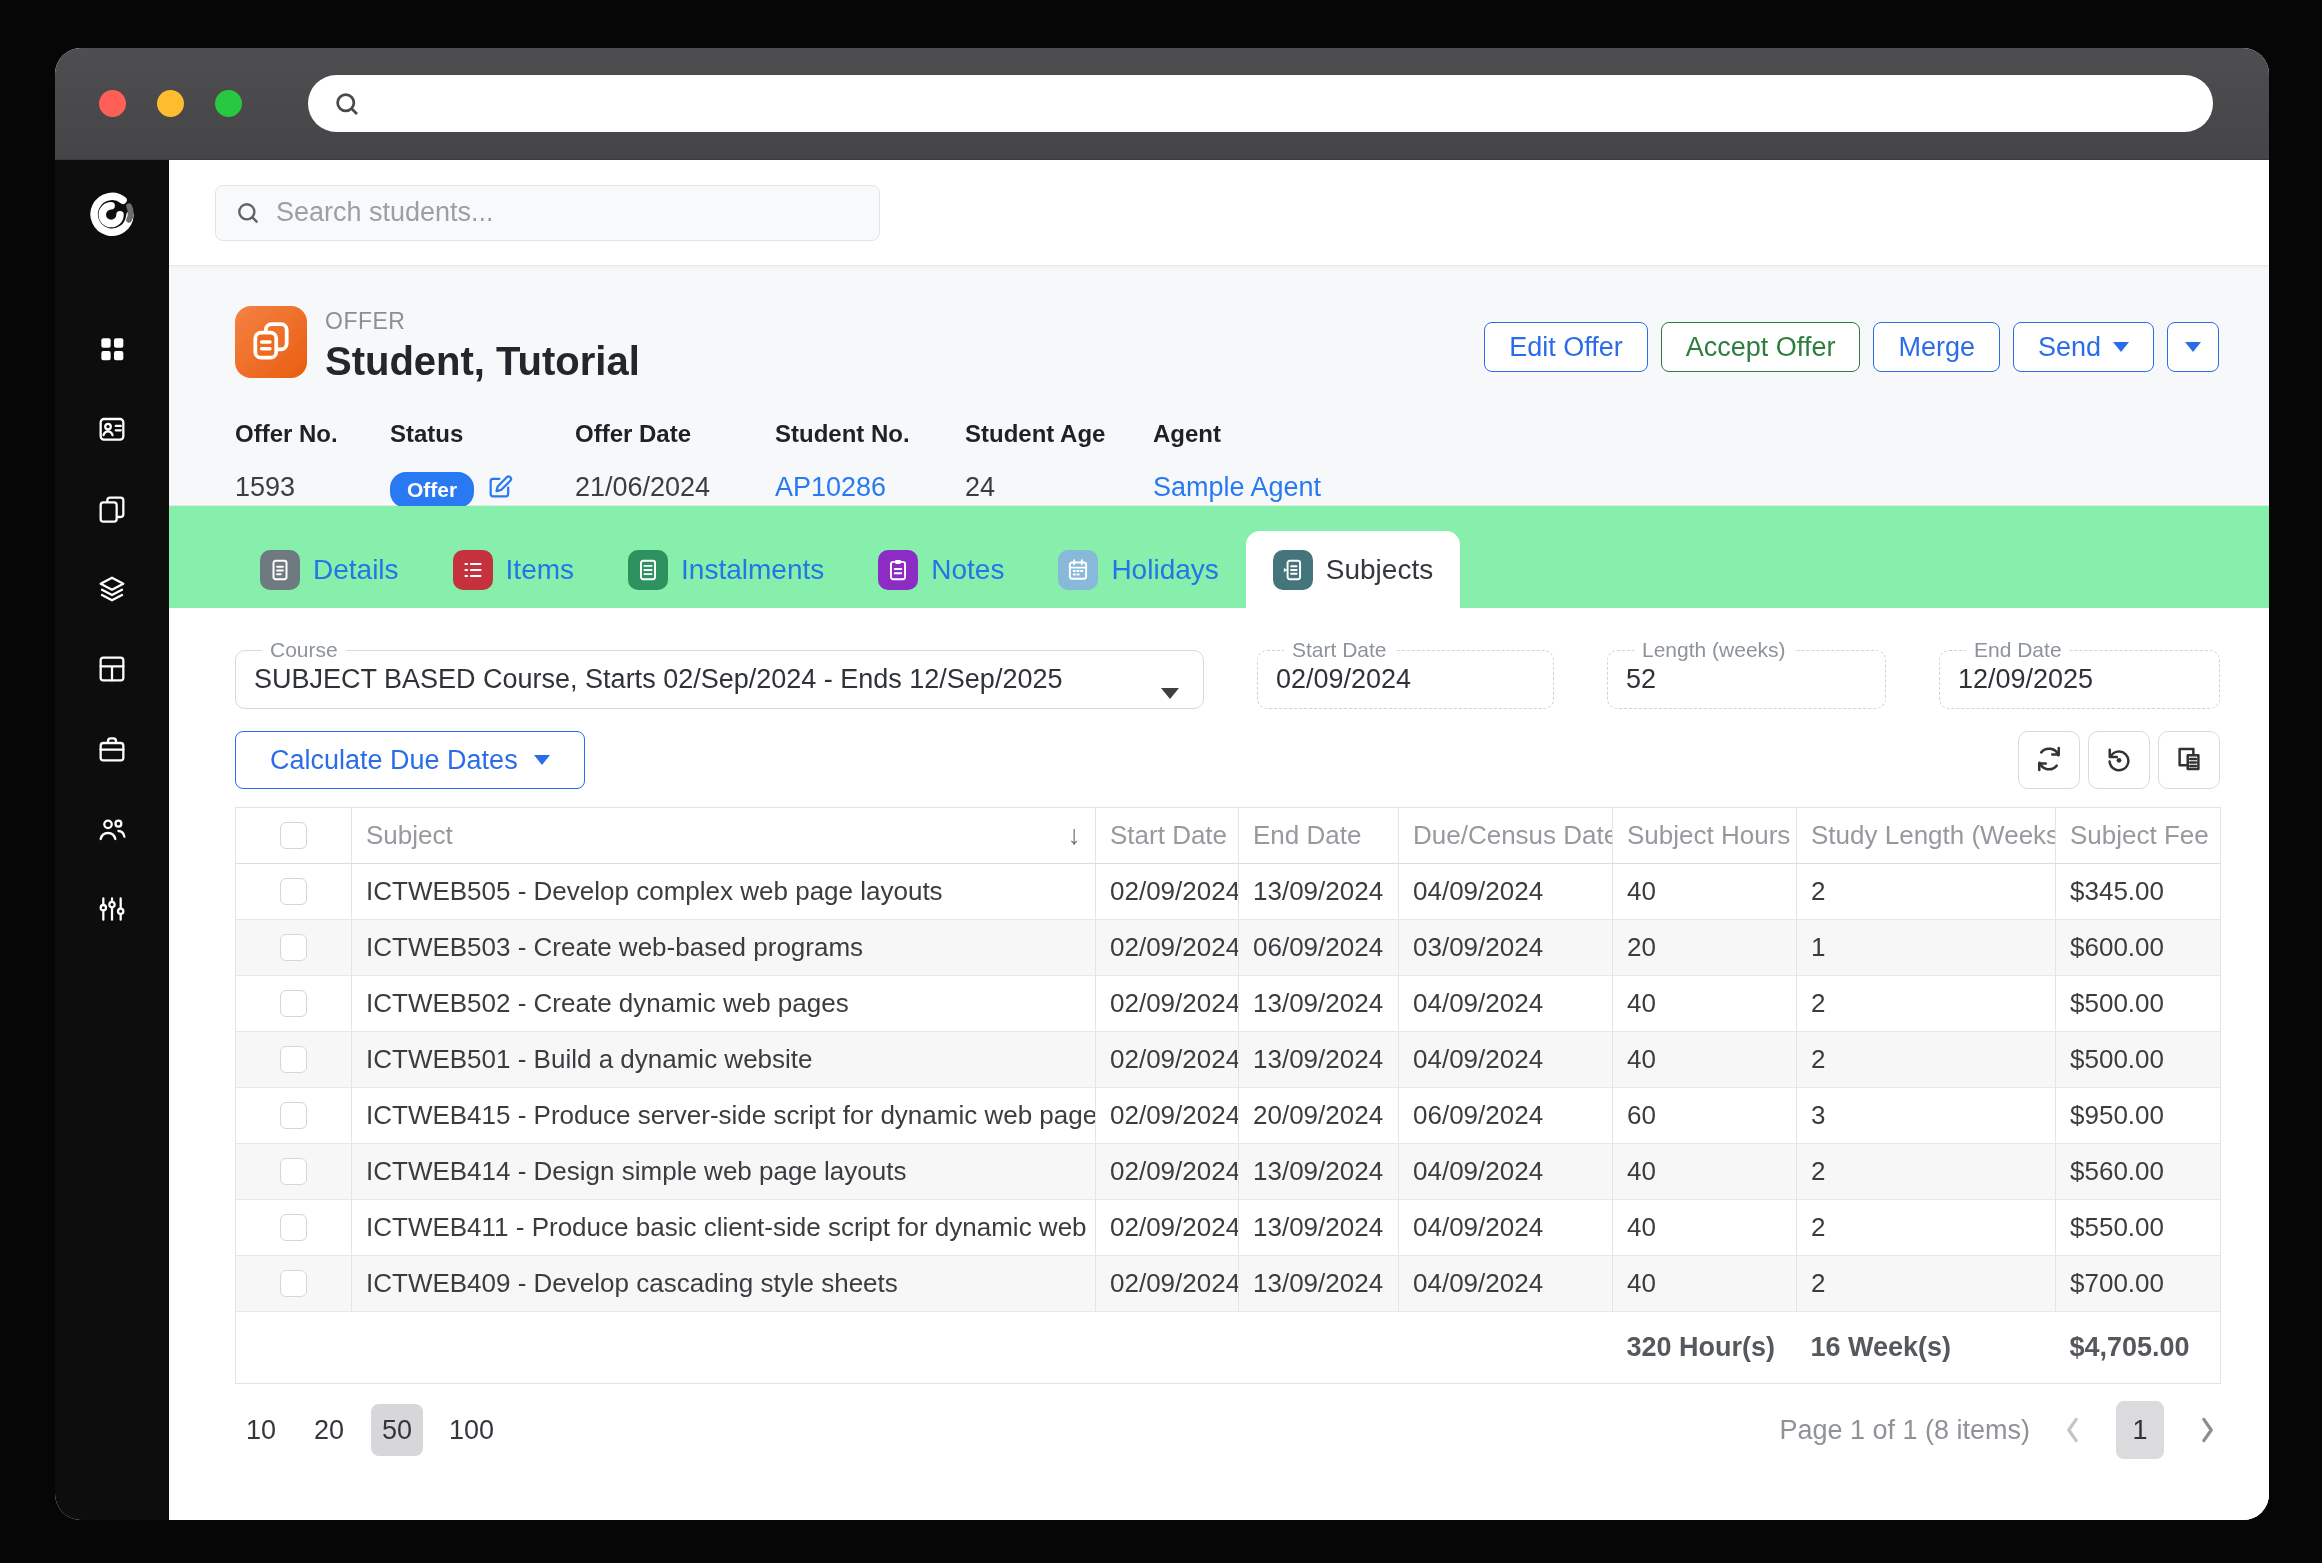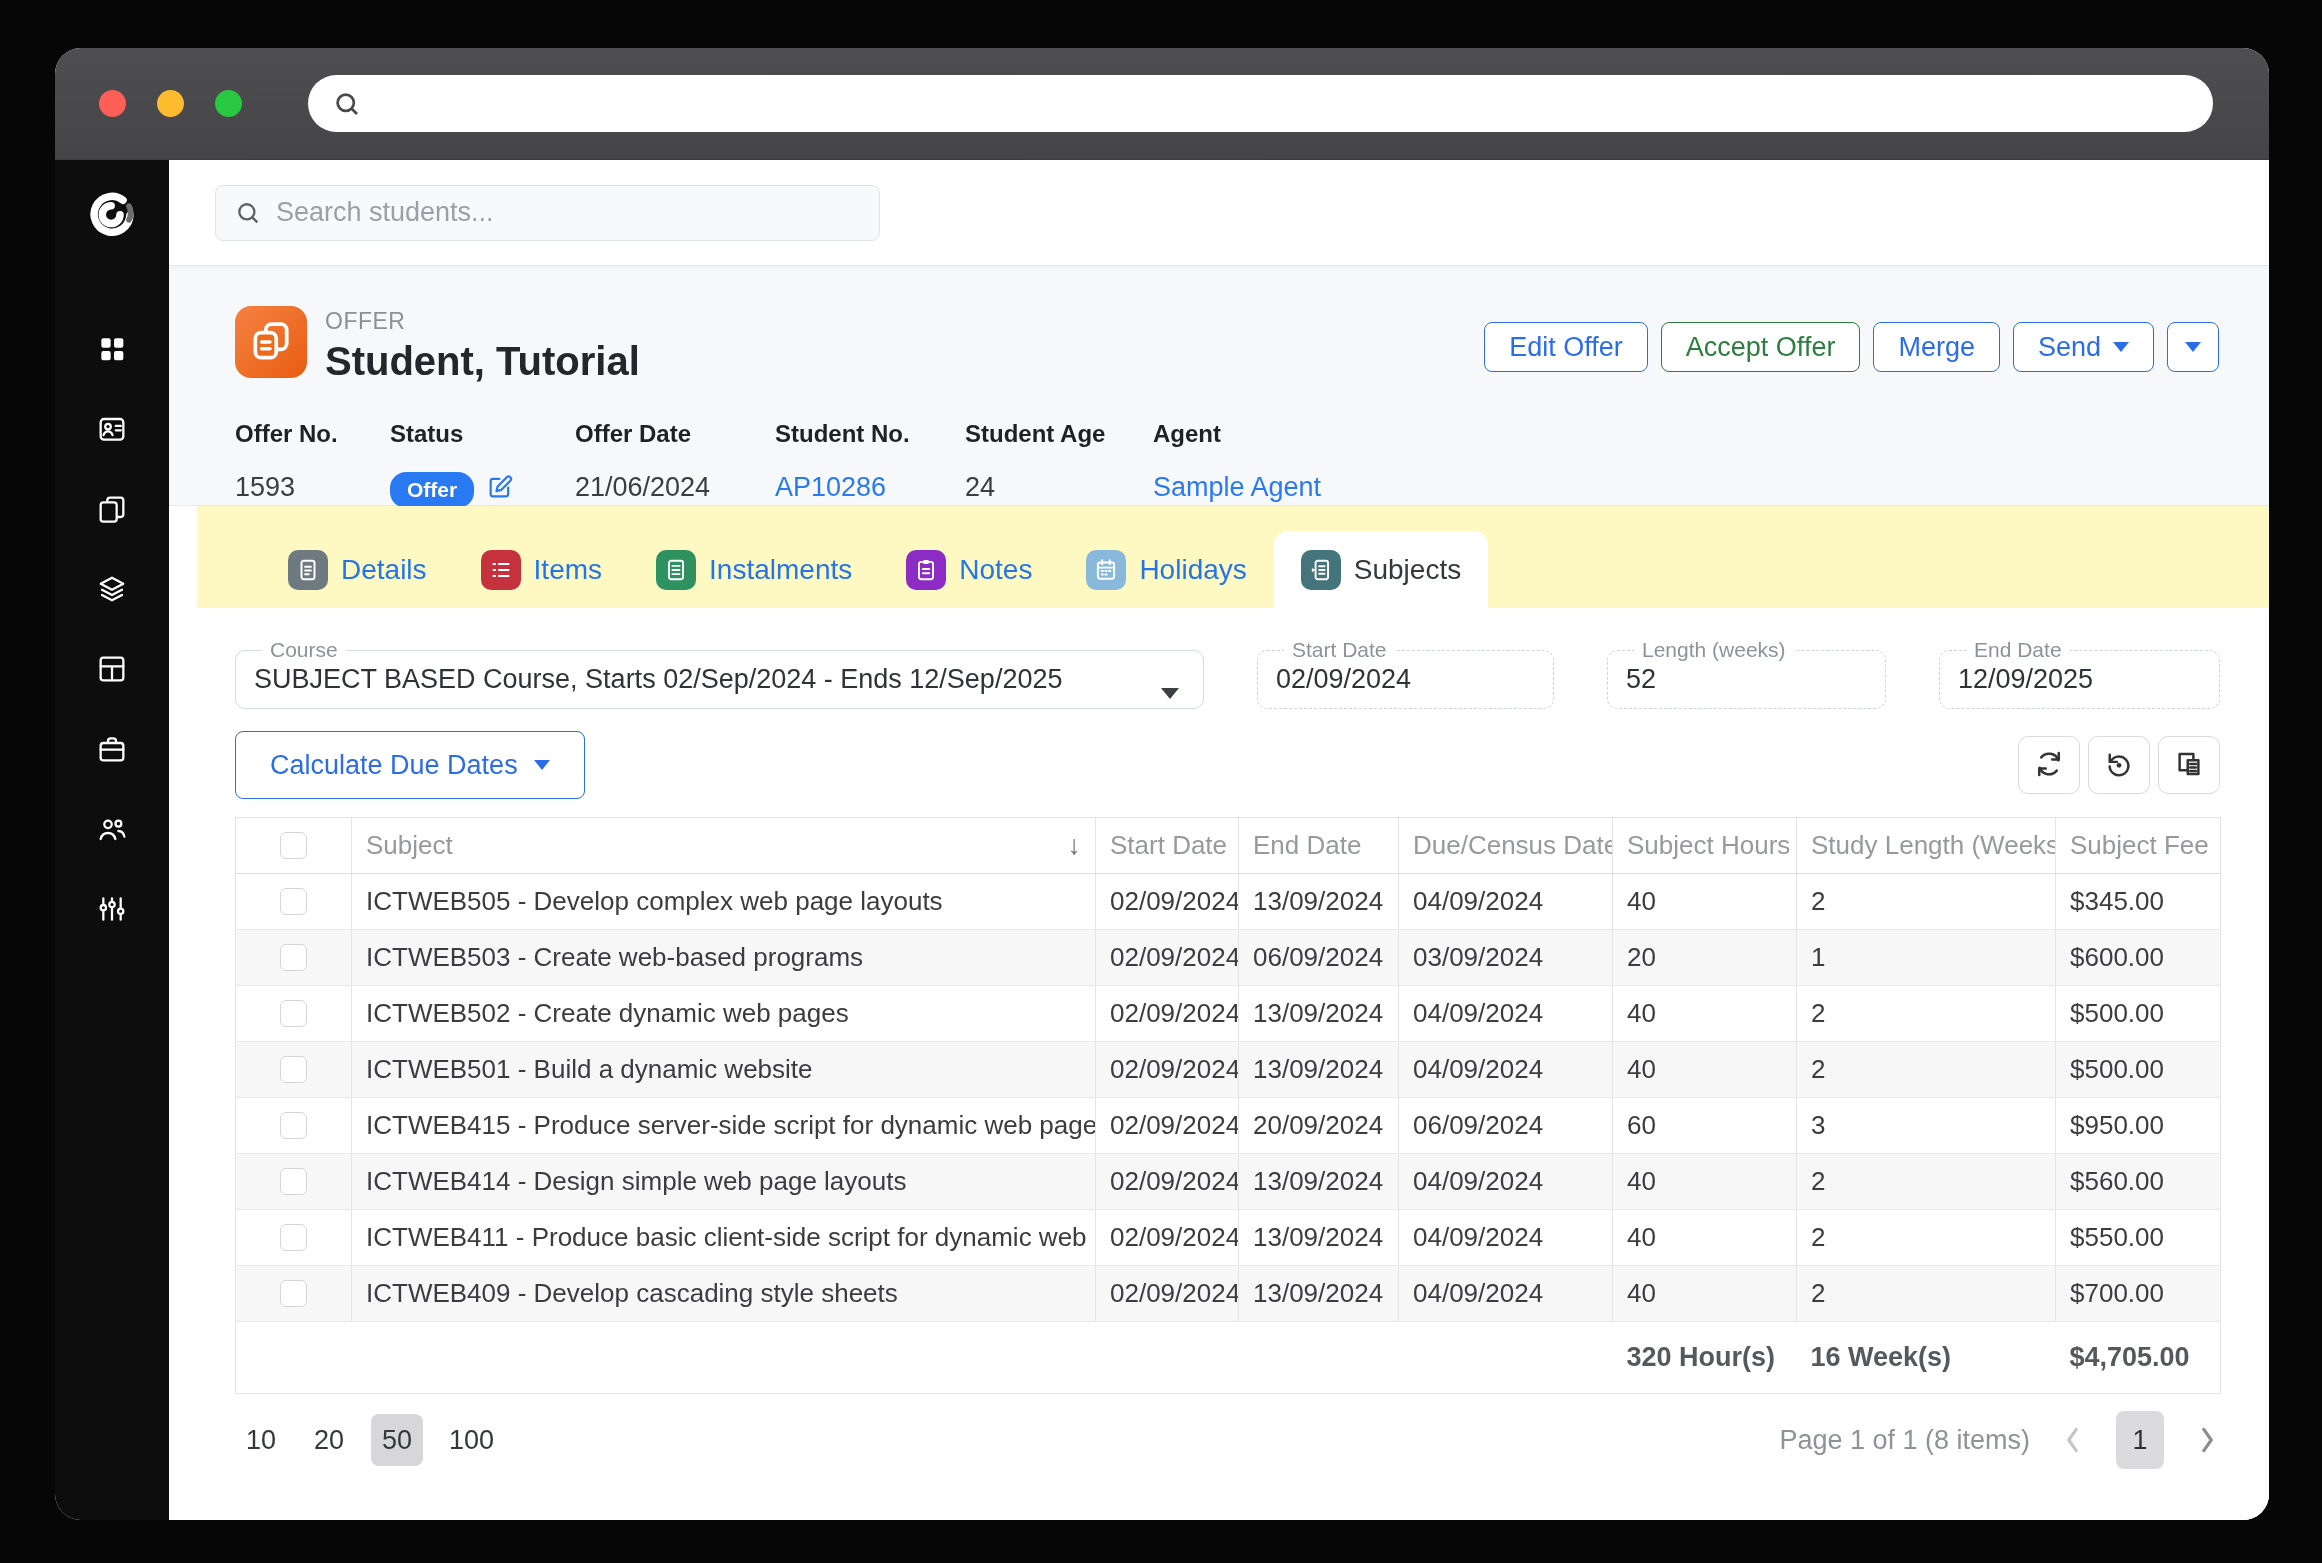--- a/index.html
+++ b/index.html
@@ -55,41 +55,41 @@
   .btn-caret-only { padding:0 17px; }
 
   .meta-row { display:flex; margin-top:36px; }
   .meta-item .m-label { font-size:24px; font-weight:700; color:#1f2126; }
   .meta-item .m-value { font-size:27px; color:#3a3d42; margin-top:24px; display:flex; align-items:center; gap:12px; }
   .meta-item .link { color:#2979f2; cursor:pointer; }
   .badge { background:#2979f2; color:#fff; font-size:21px; font-weight:700; padding:6px 17px; border-radius:16px; }
   .edit-ic svg { width:28px; height:28px; stroke:#2979f2; fill:none; stroke-width:1.9; stroke-linecap:round; stroke-linejoin:round; }
 
   
-  .tabs { background:#fef9c3; height:102px; display:flex; align-items:flex-end; padding-left:64px;margin-left:28px; }
+  .tabs { background:#86efac; height:102px; display:flex; align-items:flex-end; padding-left:64px; }
   .tab { height:77px; display:flex; align-items:center; gap:13px; padding:0 27px; border:none; background:transparent; cursor:pointer; font-size:28px; color:#2475e8; }
   .tab .tab-ic { width:40px; height:40px; border-radius:10px; display:flex; align-items:center; justify-content:center; flex:none; }
   .tab .tab-ic svg { width:26px; height:26px; stroke:#fff; fill:none; stroke-width:1.8; stroke-linecap:round; stroke-linejoin:round; }
   .tab.active { background:#fff; border-radius:14px 14px 0 0; color:#34383d; }
 
   
   .panel { background:#fff; flex:1; padding:0 49px 0 66px; }
   .form-row { margin-top:30px; display:flex; justify-content:space-between; }
   fieldset { border:1.5px solid #d6d9dd; border-radius:10px; padding:0 18px 13px; position:relative; }
   fieldset.dashed { border:1.5px dashed #cfd3d8; }
   fieldset legend { font-size:21px; color:#8d939a; padding:0 8px; margin-left:8px; }
   .f-value { font-size:27px; color:#2f3237; margin-top:2px; white-space:nowrap; overflow:hidden; }
   .f-course { width:969px; }
   .f-start { width:297px; }
   .f-length { width:279px; }
   .f-end { width:281px; }
   .select-caret { position:absolute; right:24px; top:26px; width:0; height:0; border-left:9px solid transparent; border-right:9px solid transparent; border-top:11px solid #3c4043; }
 
   .toolbar-row { margin-top:22px; display:flex; align-items:center; }
-  .btn-calc { height:68px; border:1.5px solid #2b6de8; color:#2b6de8; background:#fff; border-radius:8px; font-size:27px; padding:0 34px; display:flex; align-items:center; gap:16px; cursor:pointer; }
+  .btn-calc { height:58px; border:1.5px solid #2b6de8; color:#2b6de8; background:#fff; border-radius:8px; font-size:27px; padding:0 34px; display:flex; align-items:center; gap:16px; cursor:pointer; }
   .tool-icons { margin-left:auto; display:flex; gap:8px; }
   .tool-btn { width:62px; height:58px; border:1.5px solid #d8dadd; background:#fff; border-radius:10px; display:flex; align-items:center; justify-content:center; cursor:pointer; }
   .tool-btn svg { width:30px; height:30px; stroke:#333; fill:none; stroke-width:2; stroke-linecap:round; stroke-linejoin:round; }
 
   
   table { border-collapse:collapse; table-layout:fixed; width:1985px; margin-top:18px; border:1px solid #e4e4e6; }
   th, td { border-left:1px solid #e4e4e6; font-weight:400; text-align:left; padding:0 14px; overflow:hidden; white-space:nowrap; }
   th:first-child, td:first-child { border-left:none; }
   thead th { height:56px; color:#97999e; font-size:26px; border-bottom:1px solid #dcdcde; }
   tbody td { height:56px; color:#3c3c40; font-size:26px; border-bottom:1px solid #e8e8ea; }

